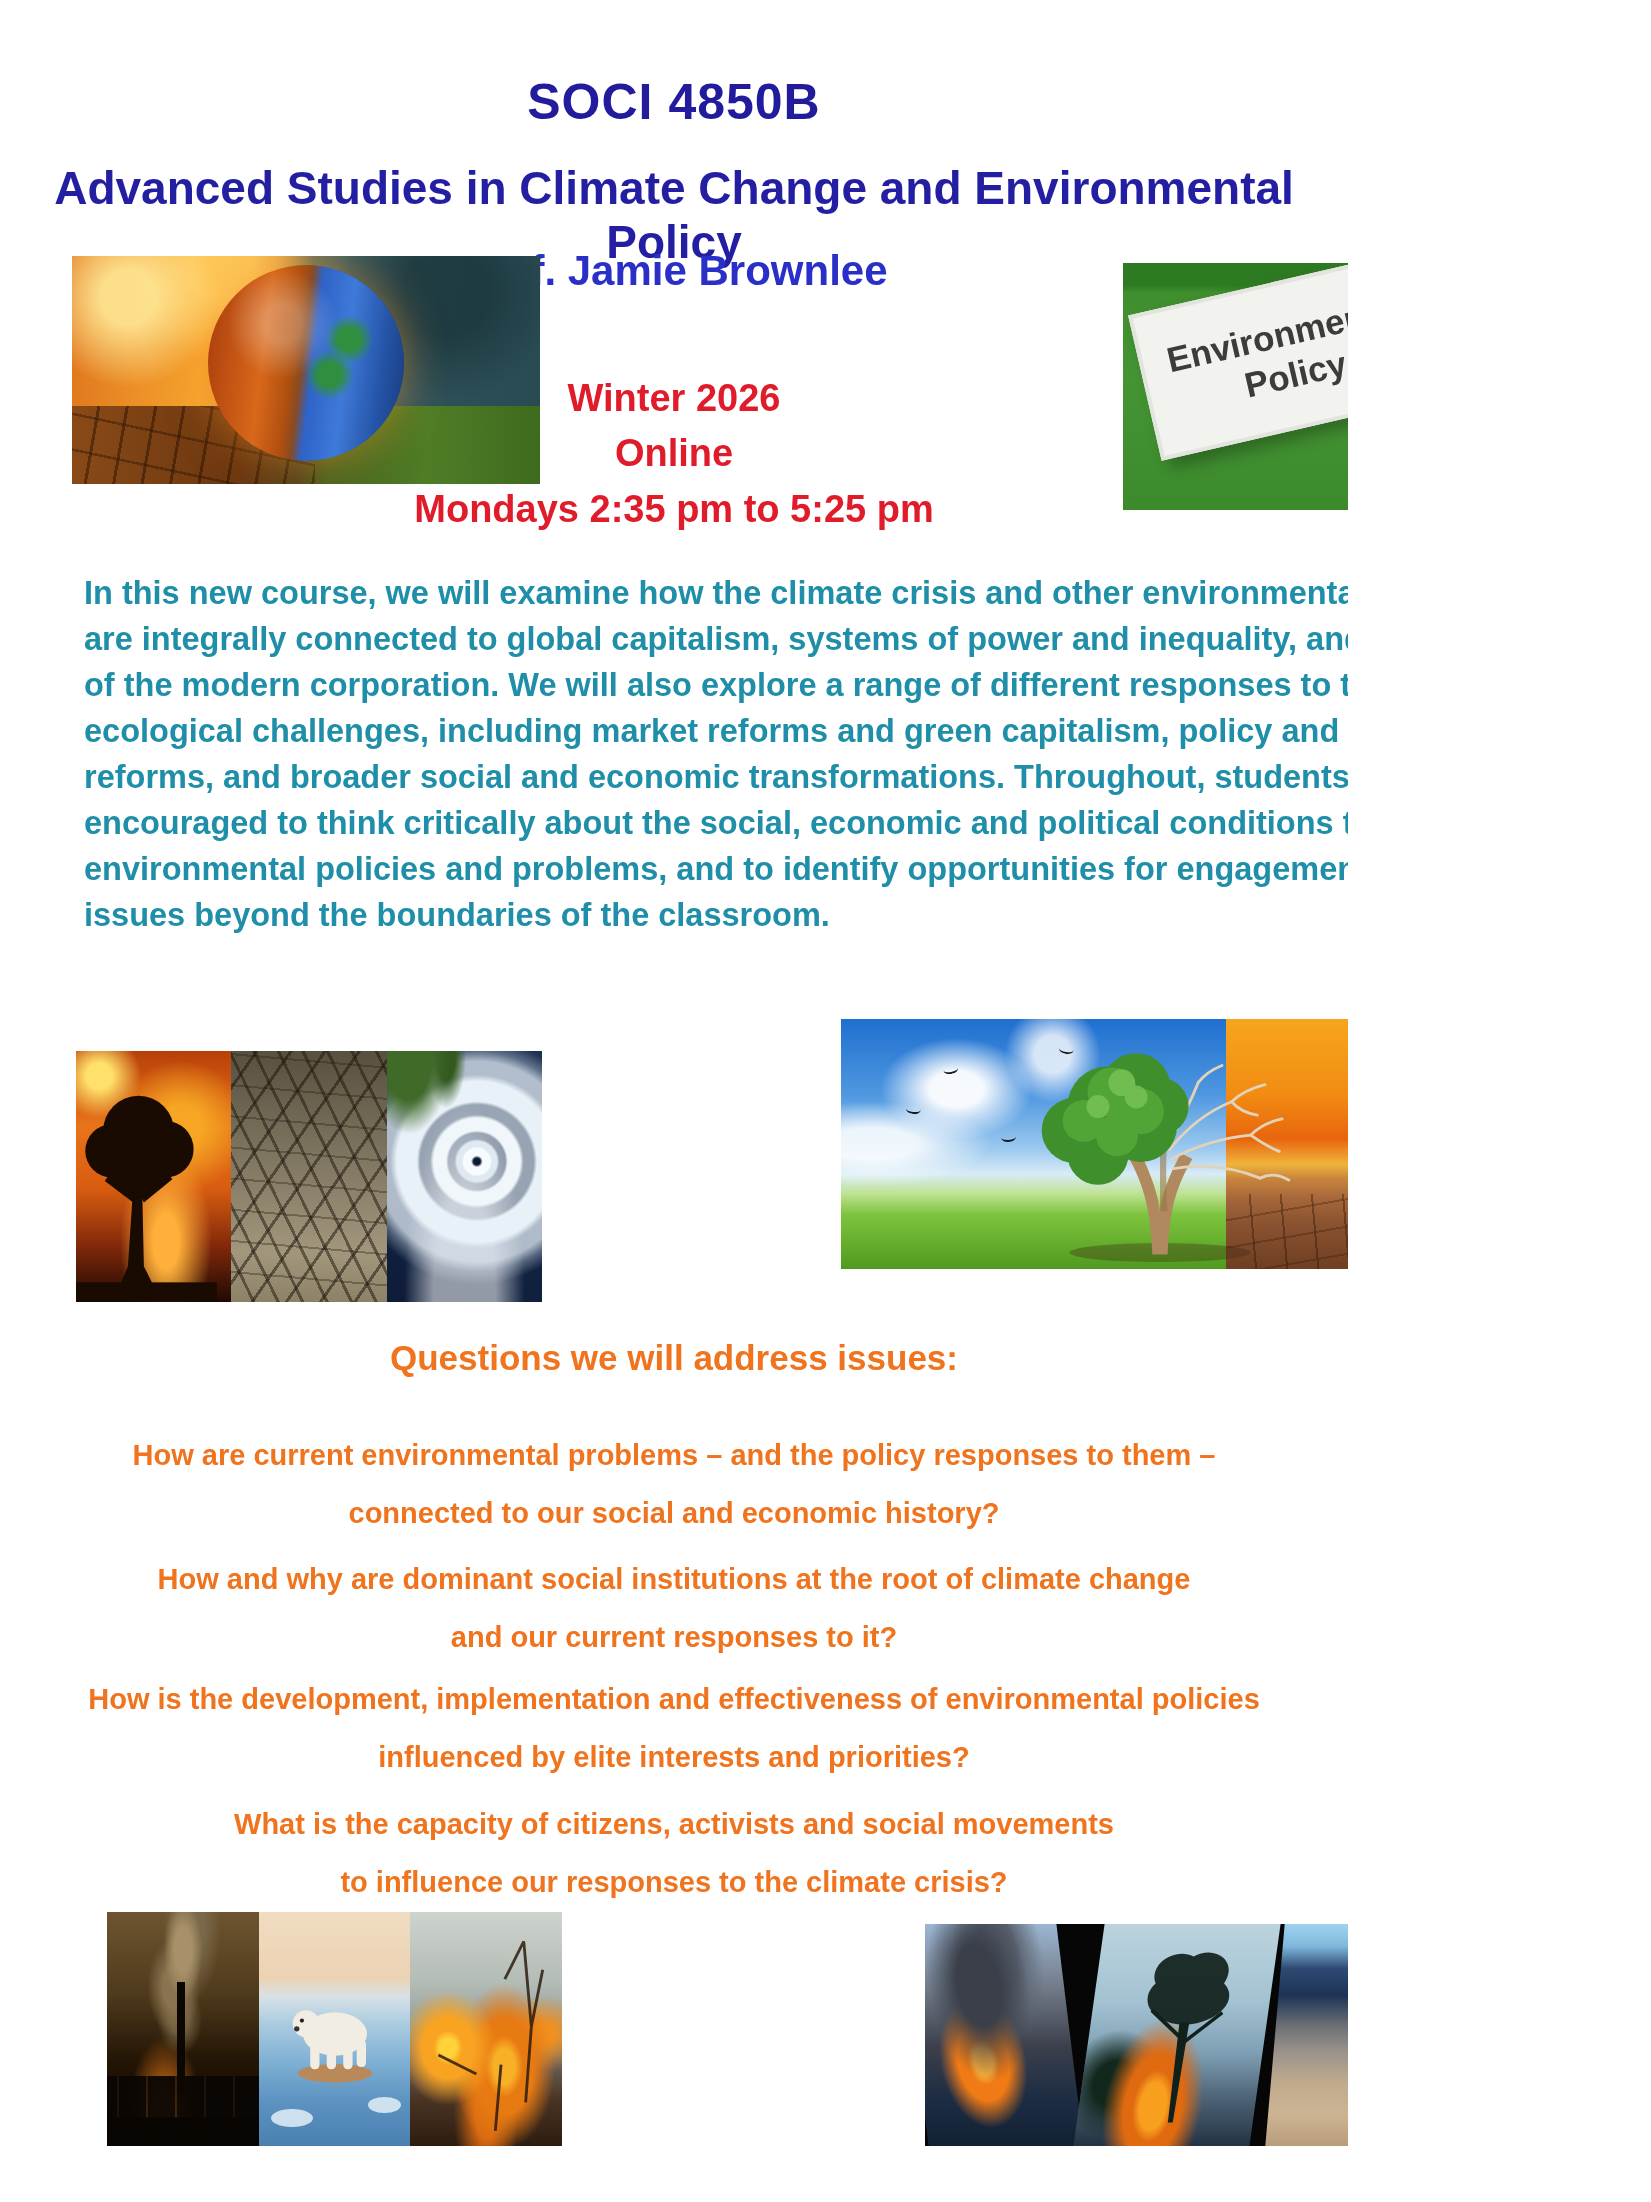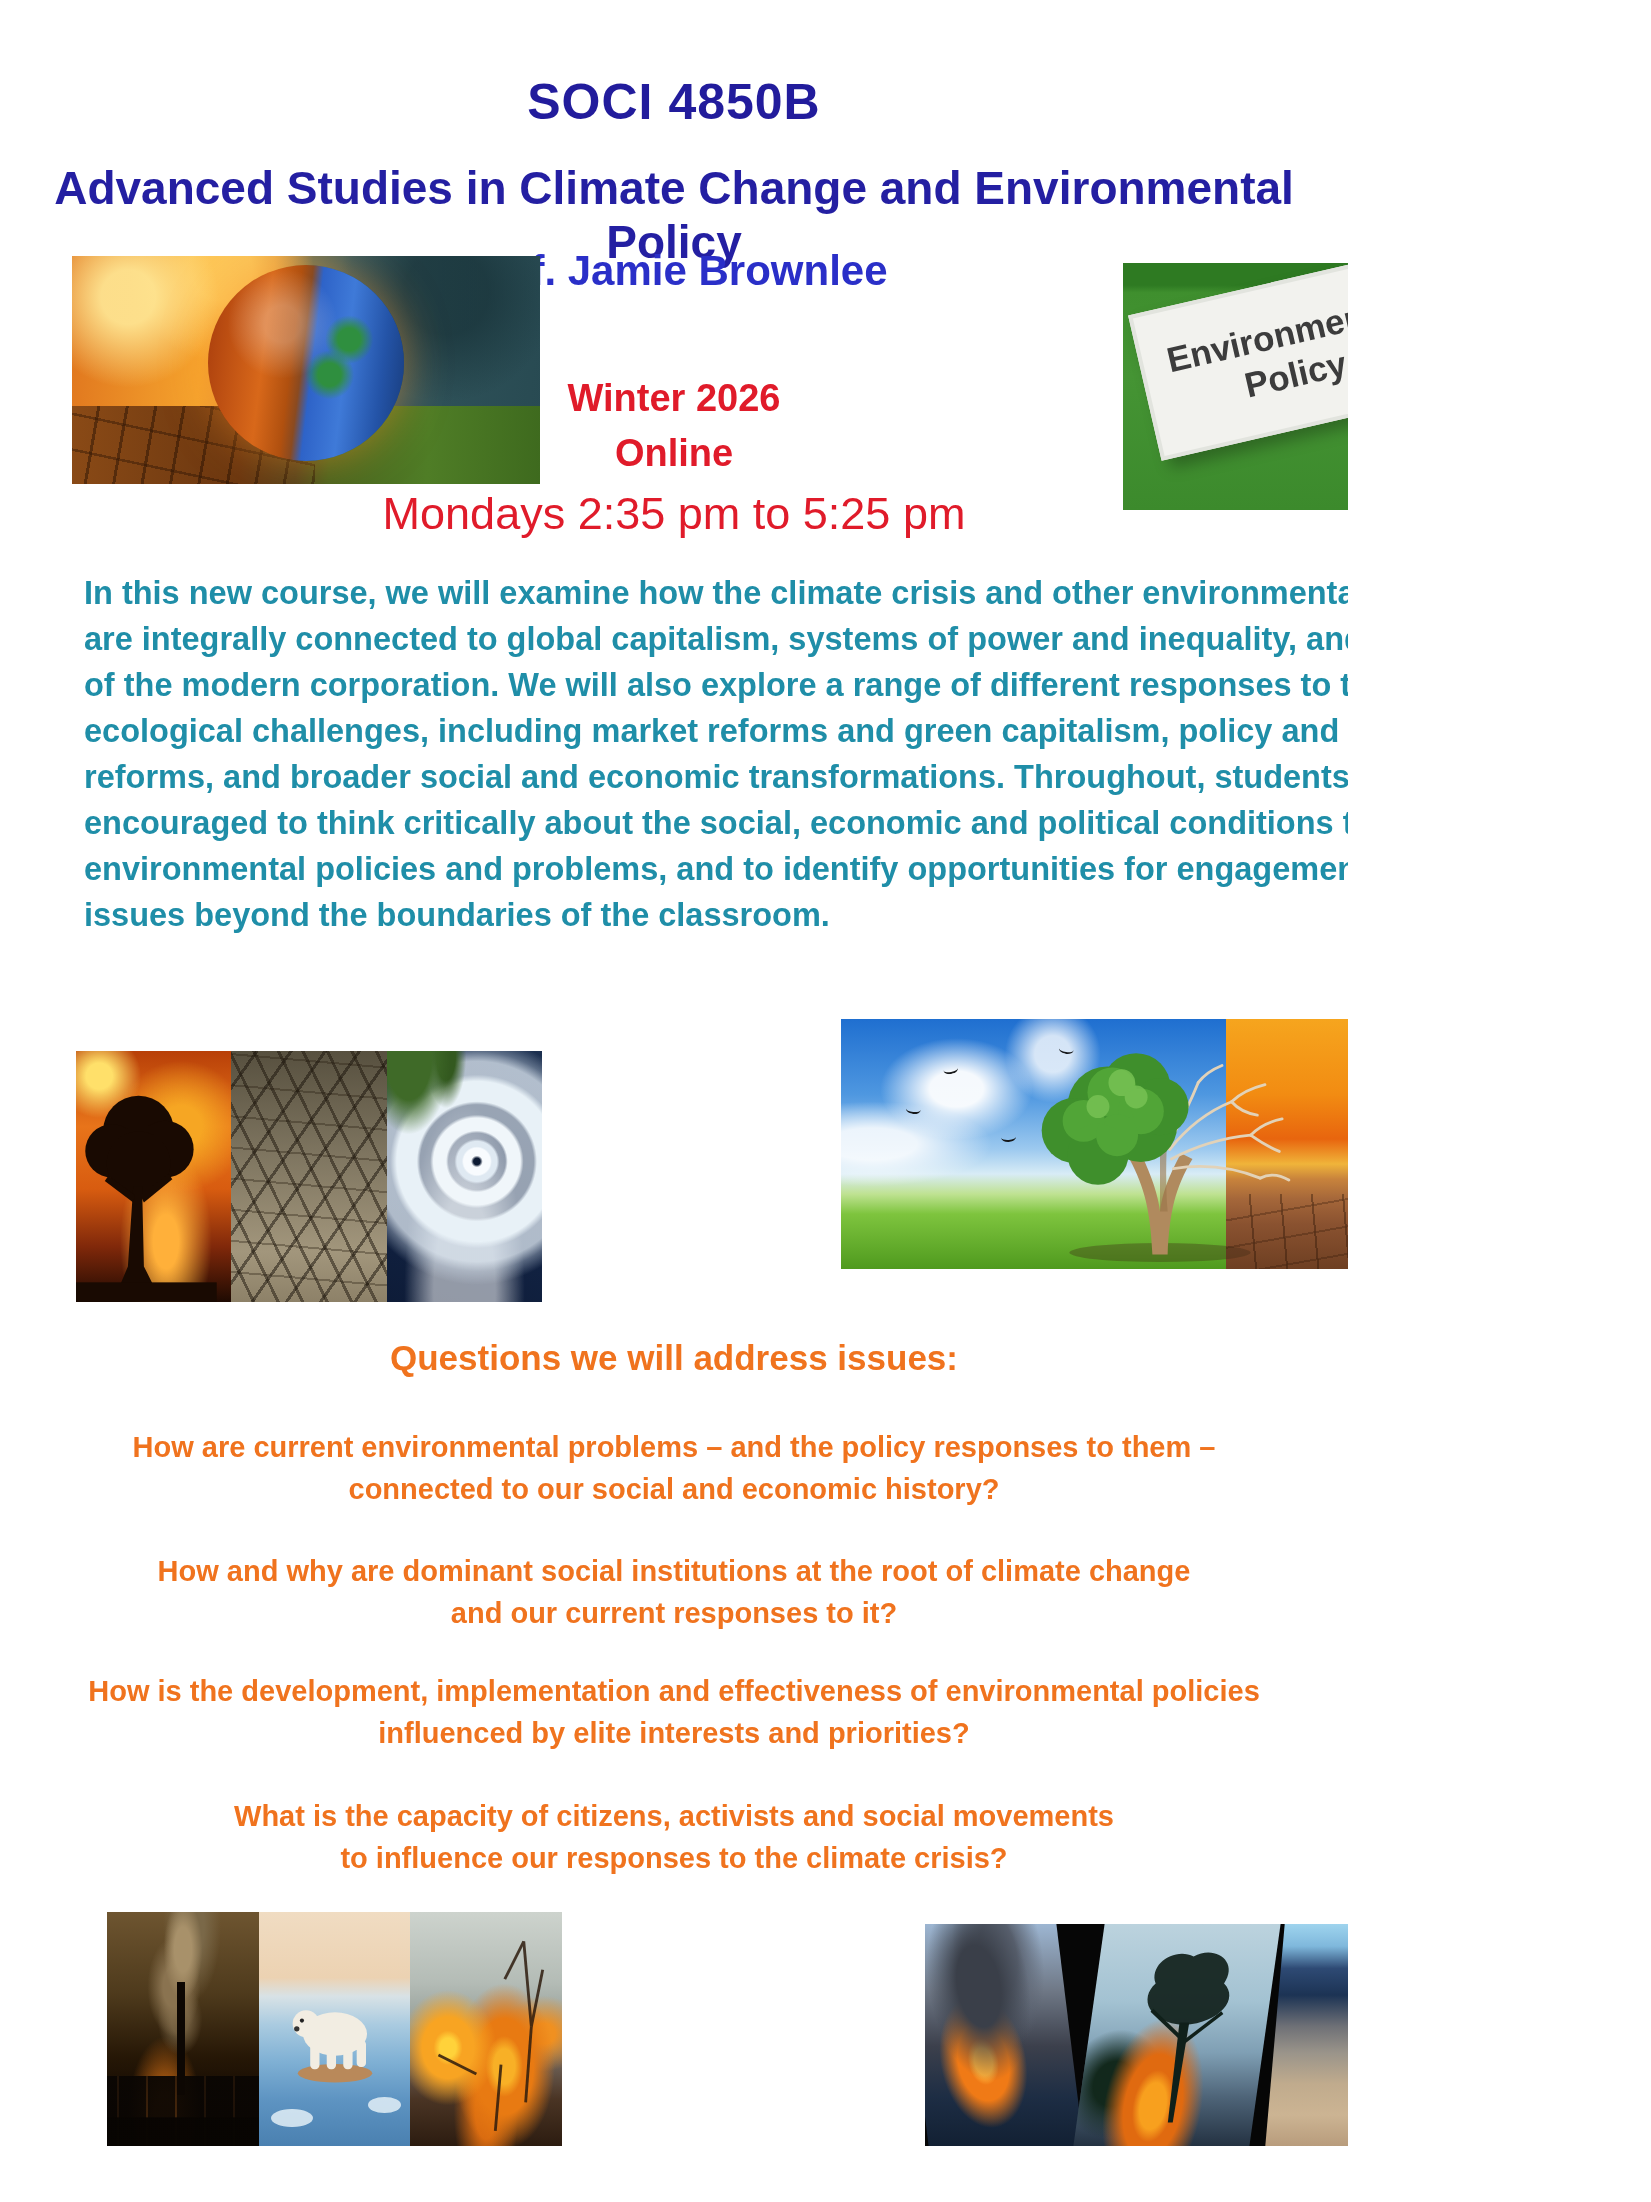--- a/index.html
+++ b/index.html
@@ -11,29 +11,29 @@
     font-size:50px;font-weight:700;color:#221c9c;letter-spacing:1px;}
   .course-title{position:absolute;top:161px;left:0;width:100%;text-align:center;
     font-size:46px;font-weight:700;color:#241fa2;}
   .prof{position:absolute;top:247px;left:0;width:100%;text-align:center;
     font-size:42px;font-weight:700;color:#2a2fc8;}
   .term{position:absolute;top:377px;left:0;width:100%;text-align:center;
     font-size:38px;font-weight:700;color:#e01b2a;}
   .delivery{position:absolute;top:432px;left:0;width:100%;text-align:center;
     font-size:38px;font-weight:700;color:#e01b2a;}
   .schedule{position:absolute;top:488px;left:0;width:100%;text-align:center;
-    font-size:45px;font-weight:400;color:#e01b2a;}
+    font-size:38px;font-weight:700;color:#e01b2a;}
 
   .desc{position:absolute;top:570px;left:84px;width:1493px;margin:0;
     font-size:32.5px;font-weight:700;line-height:46px;color:#1f8ea8;text-align:left;}
 
   .q-head{position:absolute;top:1338px;left:0;width:100%;text-align:center;
     font-size:35px;font-weight:700;color:#f0731e;}
   .q{position:absolute;left:0;width:100%;text-align:center;white-space:pre-line;
-    font-size:29px;font-weight:700;line-height:42px;color:#f0731e;}
+    font-size:29px;font-weight:700;line-height:58px;color:#f0731e;}
   .q1{top:1426px;} .q2{top:1550px;} .q3{top:1670px;} .q4{top:1795px;}
 
   
   .earth-split{position:absolute;left:72px;top:256px;width:468px;height:228px;overflow:hidden;
     background:
       radial-gradient(circle at 12% 18%, rgba(255,232,150,.9) 0 6%, rgba(255,232,150,0) 20%),
       radial-gradient(circle at 32% 6%, rgba(255,205,95,.85) 0 8%, rgba(255,205,95,0) 24%),
       radial-gradient(circle at 80% 16%, rgba(18,42,48,.55) 0 10%, rgba(18,42,48,0) 26%),
       linear-gradient(94deg,#e0761e 0%,#f5a42e 28%,#d8903c 42%,#62705a 50%,#3a5c60 58%,#2e5158 78%,#284a52 100%);}
   .earth-split .ground{position:absolute;left:0;bottom:0;width:100%;height:34%;

